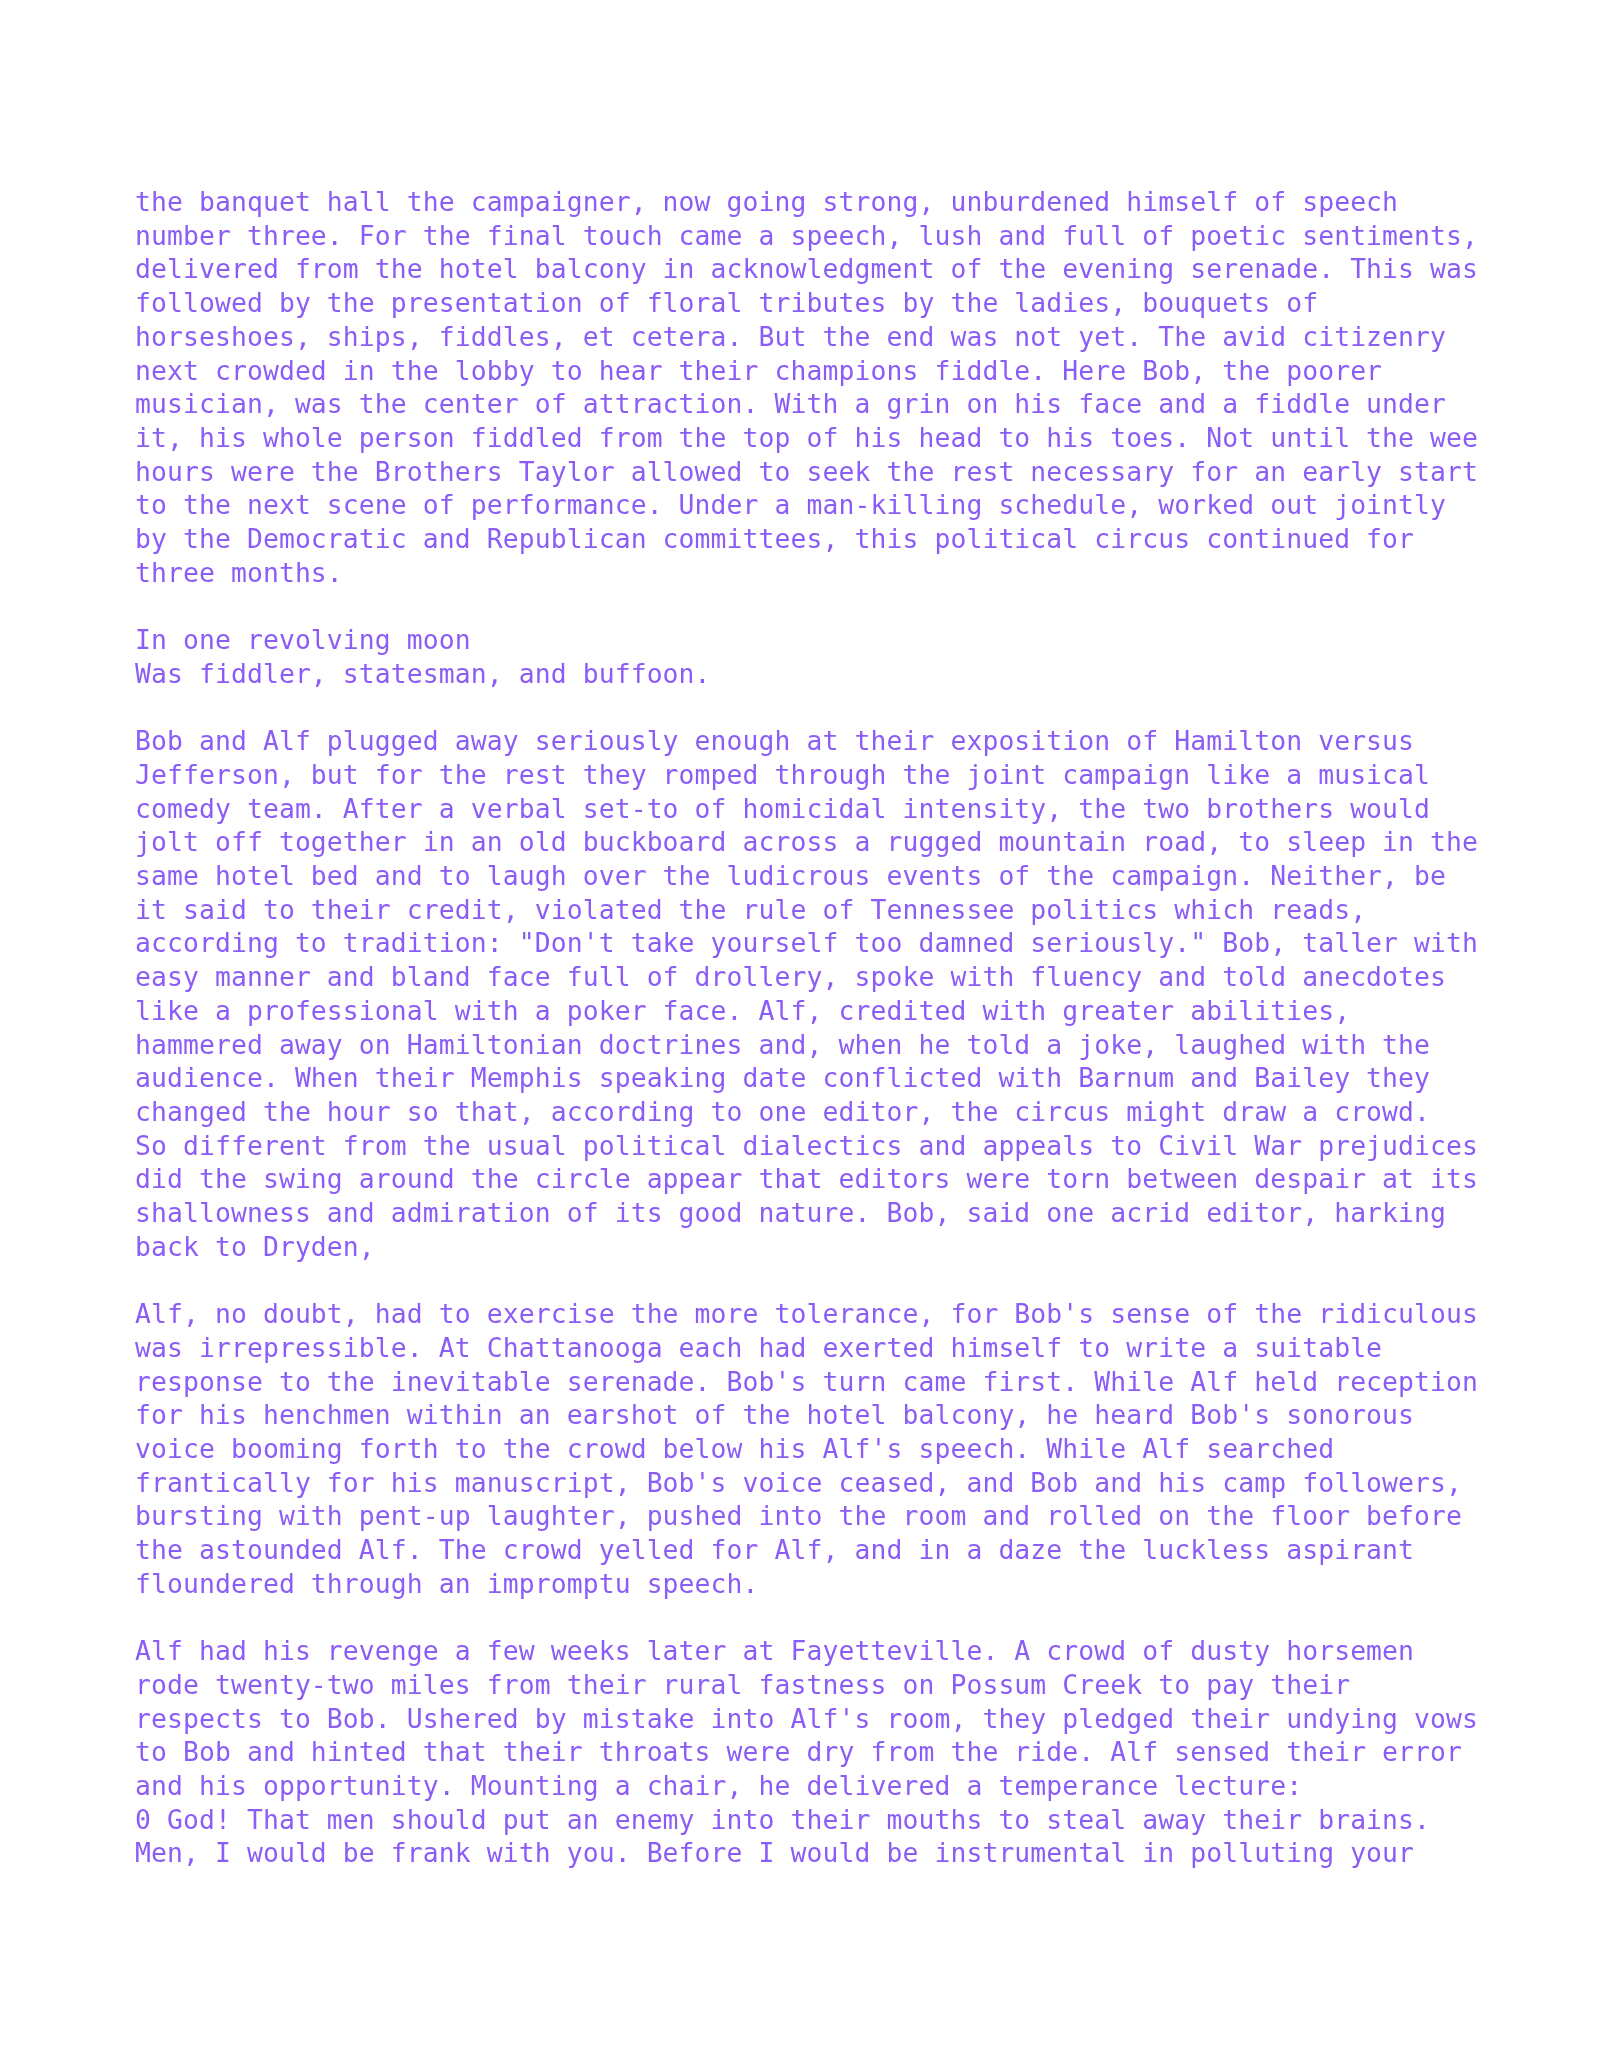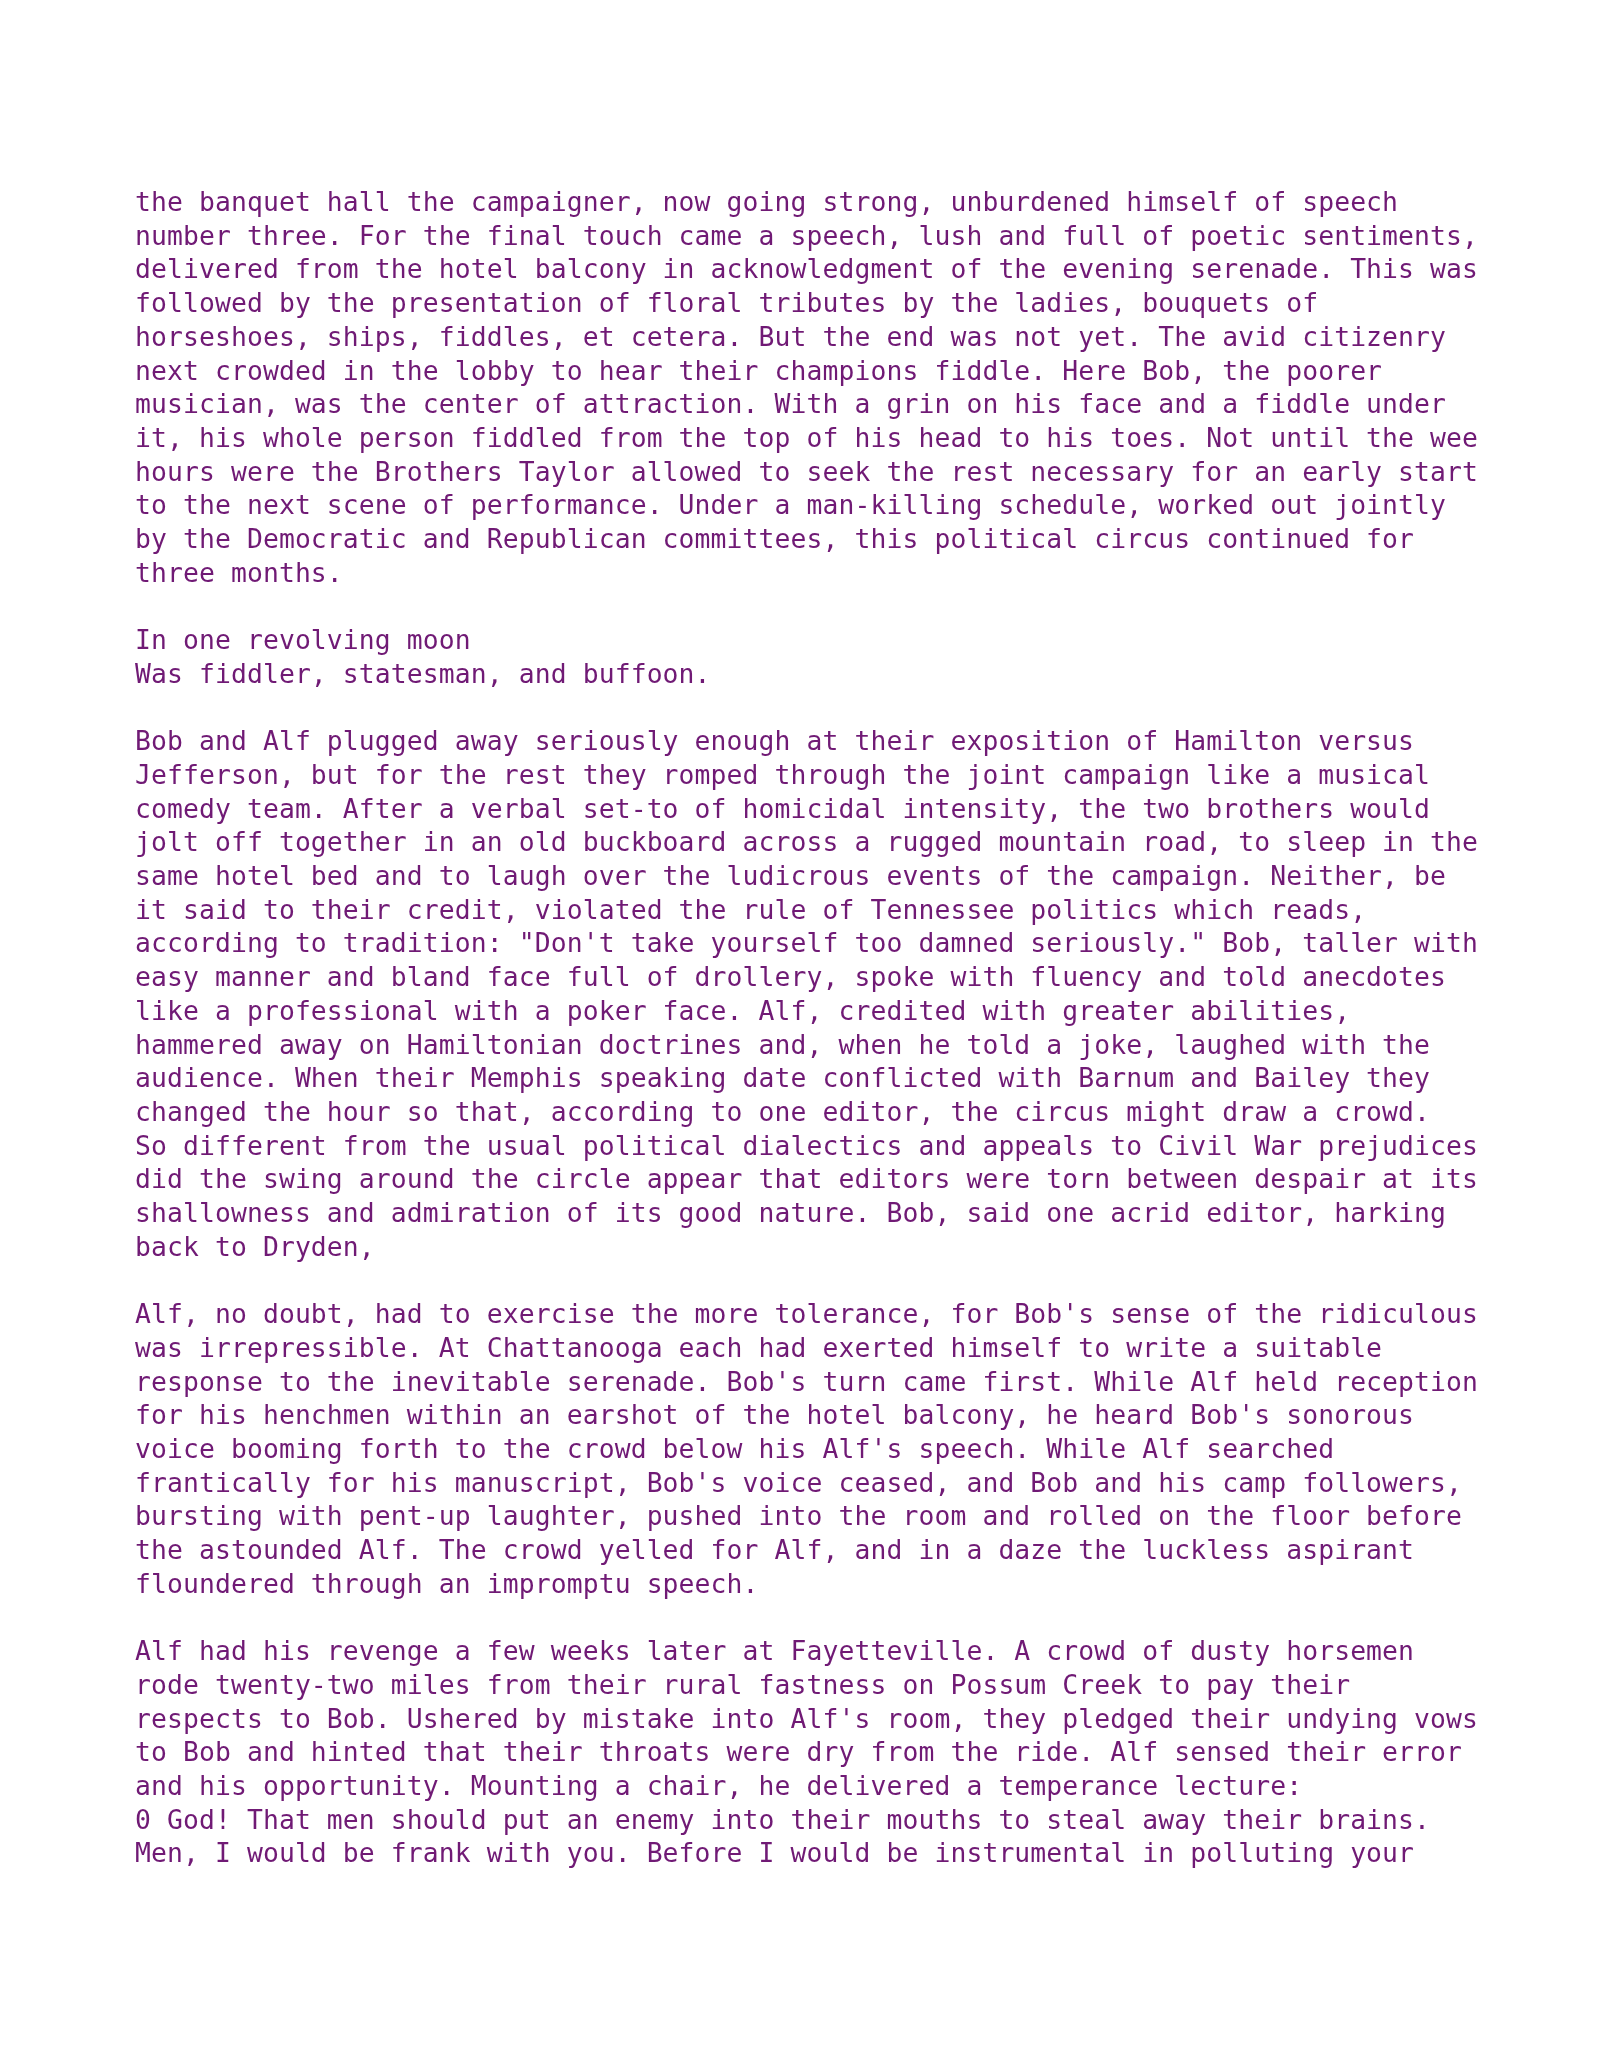--- a/index.html
+++ b/index.html
@@ -23,21 +23,21 @@
     left: 135px;
     top: 185px;
     width: 1400px;
   }
   pre.para {
     margin: 0 0 33.7px 0;
     padding: 0;
     font-family: "DejaVu Sans Mono", monospace;
     font-size: 26.4px;
     line-height: 33.7px;
-    color: #701a75;
+    color: #8b5cf6;
     white-space: pre;
     letter-spacing: 0.1px;
   }
   pre.para:last-child {
     margin-bottom: 8px;
   }
 </style>
 </head>
 <body>
 

